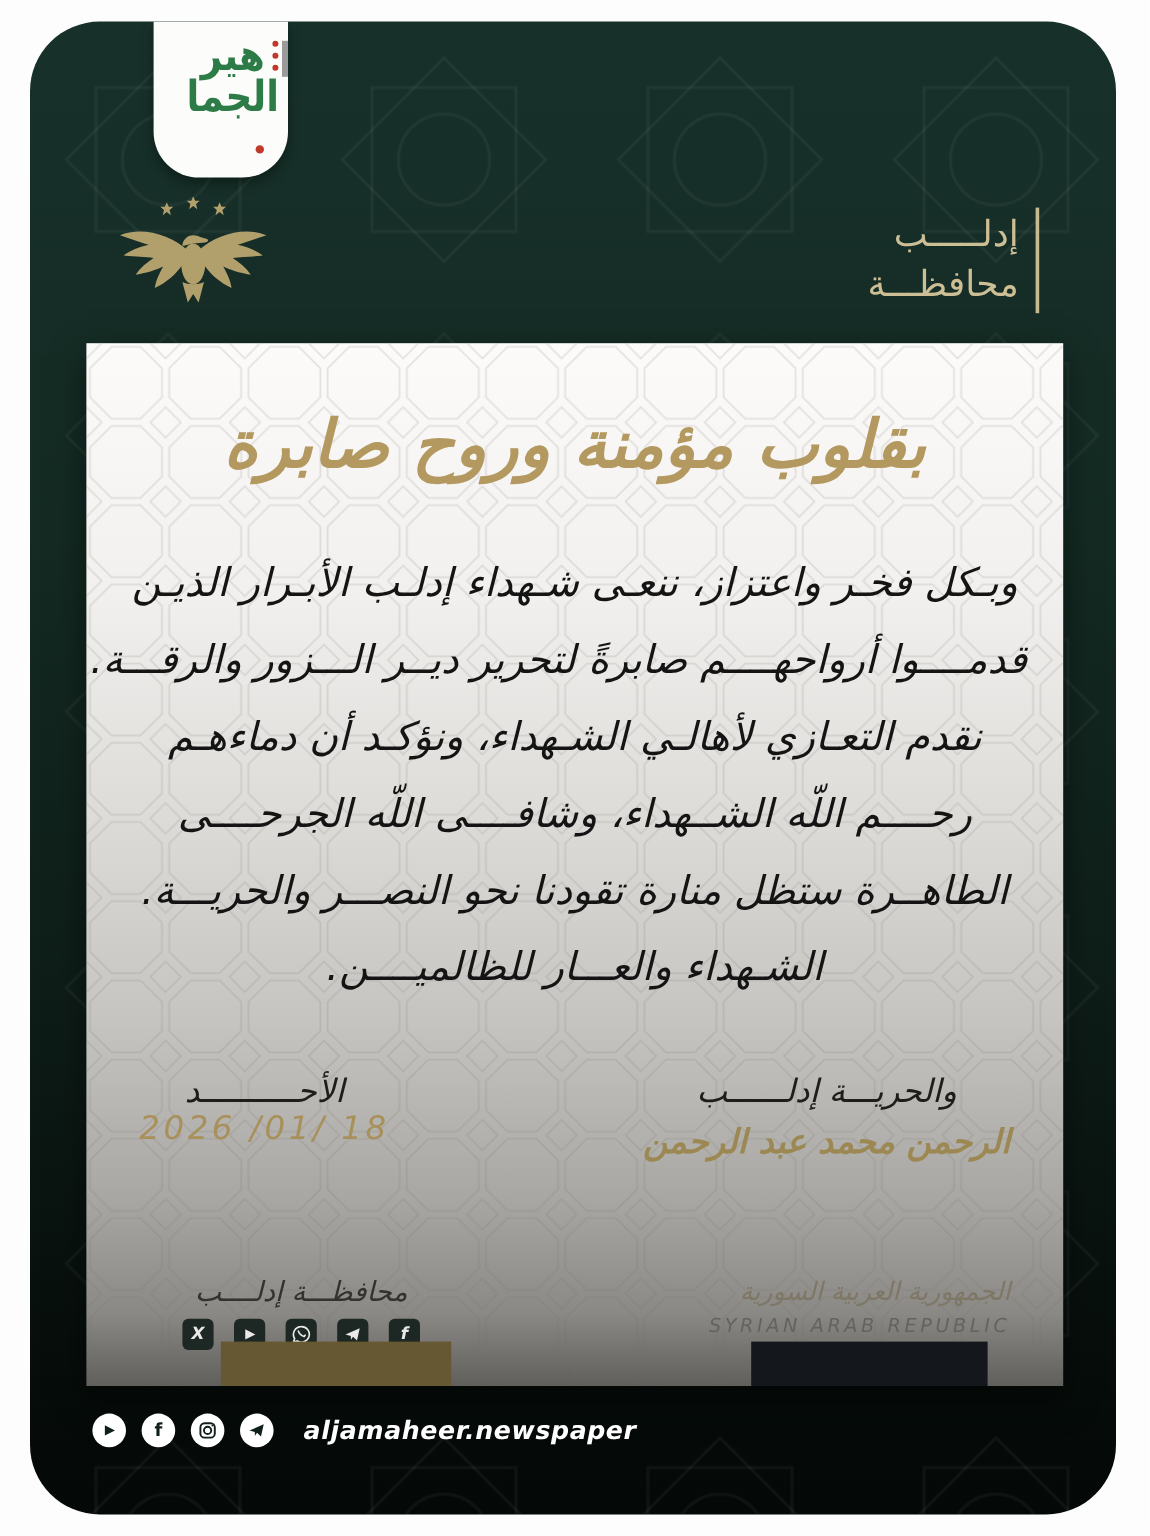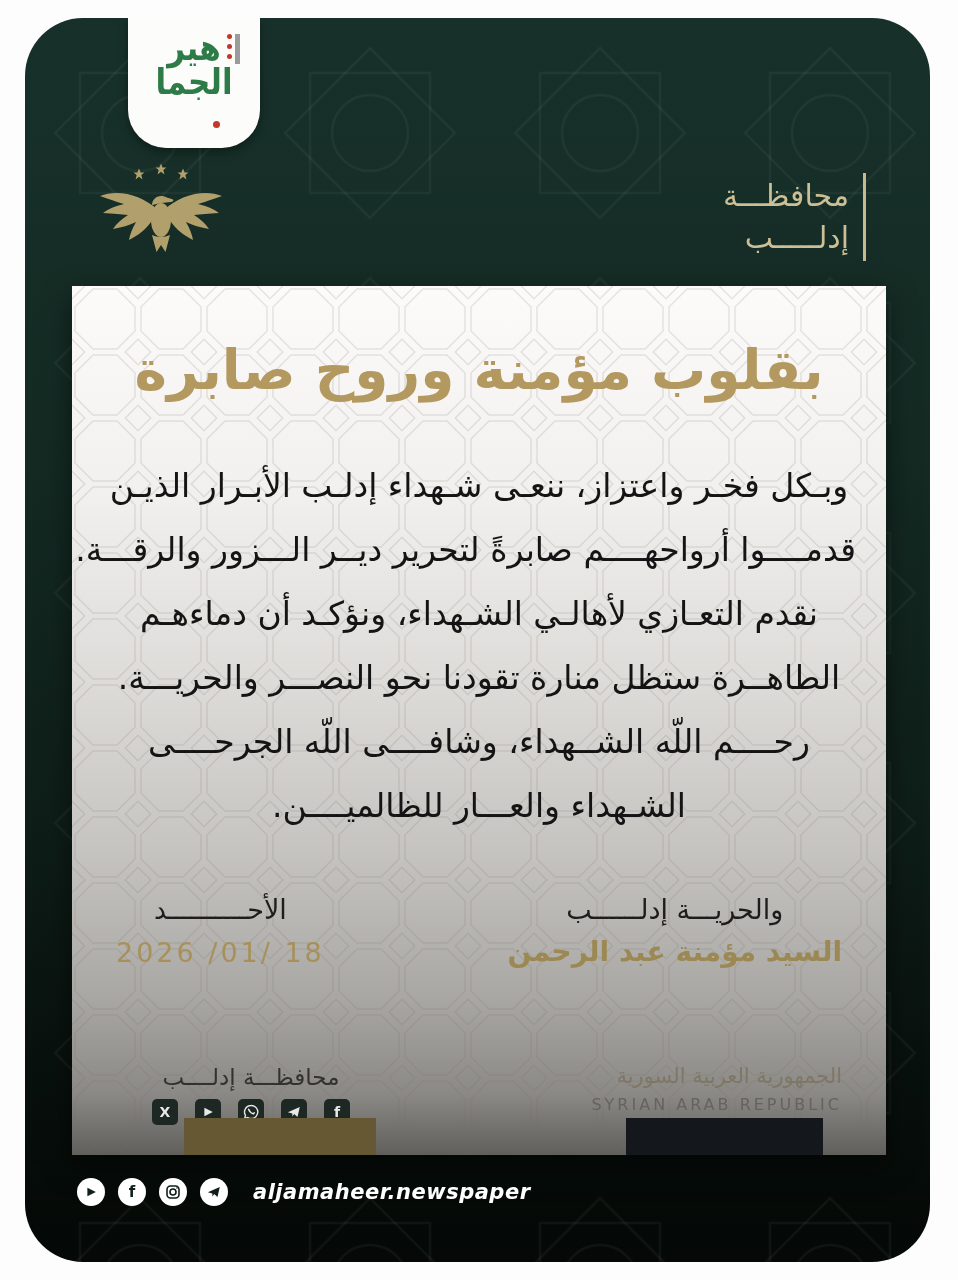--- a/index.html
+++ b/index.html
@@ -11,21 +11,21 @@
   .green-panel {
     position:absolute; left:25px; top:18px; width:905px; height:1244px;
     border-radius:58px;
     background:linear-gradient(180deg,#17312a 0%, #142a23 35%, #0e1d18 65%, #070e0b 88%, #040806 100%);
     overflow:hidden;
   }
   .panel-pattern { position:absolute; left:0; top:0; width:905px; height:1244px; pointer-events:none; }
 
   
   .logo-tab {
-    position:absolute; left:103px; top:0; width:132px; height:130px;
+    position:absolute; left:103px; top:0; width:112px; height:130px;
     background:#fcfcfb; border-radius:0 0 38px 38px;
     box-shadow:0 4px 10px rgba(0,0,0,.35);
   }
   .logo-art { position:absolute; left:14px; top:12px; width:104px; height:104px; direction:rtl; }
   .logo-line { font-weight:bold; color:#2d7b46; font-size:31px; line-height:34px; text-align:center; transform:scaleY(1.15); letter-spacing:-1px; }
   .logo-bar  { position:absolute; right:6px; top:4px; width:5px; height:30px; background:#9b9b9b; }
   .logo-dot  { position:absolute; width:7px; height:7px; border-radius:50%; background:#c0392b; }
   .logo-dot.d1 { right:14px; top:4px;  width:5px; height:5px; }
   .logo-dot.d2 { right:14px; top:14px; width:5px; height:5px; }
   .logo-dot.d3 { right:14px; top:24px; width:5px; height:5px; }
@@ -38,39 +38,40 @@
   .gov-label { position:absolute; top:155px; right:64px; display:flex; align-items:center; gap:14px; }
   .gov-text  { text-align:right; direction:rtl; color:#cdbf95; font-size:30px; line-height:42px; letter-spacing:0; }
   .gov-line  { width:3px; height:88px; background:#c8ba90; }
 
   
   .card {
     position:absolute; left:47px; top:268px; width:814px; height:869px;
     background:linear-gradient(180deg,#fcfbfa 0%, #f1f0ee 24%, #dedcd9 45%, #c6c4c1 65%, #a9a7a3 82%, #8b8985 93%, #605f5c 100%);
     box-shadow:0 10px 26px rgba(0,0,0,.5);
     overflow:hidden;
+    font-style:italic;
   }
   .card-pattern { position:absolute; left:0; top:0; width:814px; height:869px; pointer-events:none; }
 
   .card-title {
     position:absolute; top:52px; left:0; width:100%;
     text-align:center; direction:rtl; white-space:nowrap;
     font-size:55px; font-weight:bold; color:#b3985f;
   }
   .card-body {
     position:absolute; top:168px; left:30px; right:30px;
     direction:rtl; text-align:center; color:#141414;
     font-size:33px; line-height:64px;
   }
   .card-body p { white-space:nowrap; }
 
   .meta { position:absolute; top:608px; left:44px; right:44px; display:flex; justify-content:space-between; }
   .meta-col { text-align:center; direction:rtl; }
   .meta-day   { font-size:27px; color:#1e1d1b; white-space:nowrap; }
-  .meta-date  { margin-top:12px; font-size:27px; color:#a8905a; letter-spacing:3px; direction:ltr; }
+  .meta-date  { margin-top:0; font-size:27px; color:#a8905a; letter-spacing:3px; direction:ltr; }
   .meta-role  { font-size:27px; color:#1e1d1b; white-space:nowrap; }
   .meta-name  { margin-top:10px; font-size:28px; font-weight:bold; color:#9c8852; white-space:nowrap; }
 
   .cfoot { position:absolute; top:778px; left:44px; right:44px; display:flex; justify-content:space-between; }
   .cfoot-left  { width:270px; text-align:center; }
   .cfoot-label { direction:rtl; font-size:23px; color:#33322f; white-space:nowrap; }
   .sq-icons { margin-top:9px; display:flex; justify-content:center; gap:17px; }
   .sq {
     width:26px; height:26px; border-radius:5px; background:#1d2723; color:#e8e8e6;
     display:flex; align-items:center; justify-content:center; font-size:14px; font-weight:bold;
@@ -137,22 +138,22 @@
         <ellipse cx="64" cy="56" rx="10" ry="17"></ellipse>
 
         <path d="M64 32 c-5 0 -9 4 -9 9 l9 -2 10 -1 c3 -.5 3 -2.4 .8 -3 l-5 -1.6 c-1.8 -.8 -3.4 -1.4 -5.8 -1.4 z"></path>
 
         <path d="M55 71 l4.5 17 l4.5 -7 l4.5 7 l4.5 -17 c-5 2.5 -13 2.5 -18 0 z"></path>
       </g>
     </svg>
 
     <div class="gov-label">
       <div class="gov-text">
+        <div>إدلـــــب</div>
         <div>محافظـــة</div>
-        <div>إدلـــــب</div>
       </div>
       <div class="gov-line"></div>
     </div>
 
     <div class="card">
       <svg class="card-pattern" xmlns="http://www.w3.org/2000/svg">
         <defs>
           <pattern id="cp" width="66" height="66" patternUnits="userSpaceOnUse">
             <g fill="none" stroke="#6f6d66" stroke-opacity="0.16" stroke-width="1.5">
               <path d="M21 3 L45 3 L63 21 L63 45 L45 63 L21 63 L3 45 L3 21 Z"></path>
@@ -165,33 +166,33 @@
         </defs>
         <rect width="814" height="869" fill="url(#cp)"></rect>
       </svg>
 
       <h1 class="card-title">بقلوب مؤمنة وروح صابرة</h1>
 
       <div class="card-body">
         <p>وبـكل فخـر واعتزاز، ننعـى شـهداء إدلـب الأبـرار الذيـن</p>
         <p>قدمــــوا أرواحهــــم صابرةً لتحرير ديــر الـــزور والرقـــة.</p>
         <p>نقدم التعـازي لأهالـي الشـهداء، ونؤكـد أن دماءهـم</p>
+        <p>رحــــم اللّه الشــهداء، وشافــــى اللّه الجرحــــى</p>
         <p>الطاهــرة ستظل منارة تقودنا نحو النصـــر والحريـــة.</p>
-        <p>رحــــم اللّه الشــهداء، وشافــــى اللّه الجرحــــى</p>
         <p>الشـهداء والعـــار للظالميــــن.</p>
       </div>
 
       <div class="meta">
         <div class="meta-col">
           <div class="meta-day">الأحــــــــــد</div>
           <div class="meta-date">2026 /01/ 18</div>
         </div>
         <div class="meta-col">
           <div class="meta-role">والحريـــة إدلــــــب</div>
-          <div class="meta-name">السيد مؤمنة عبد الرحمن</div>
+          <div class="meta-name">الرحمن محمد عبد الرحمن</div>
         </div>
       </div>
 
       <div class="cfoot">
         <div class="cfoot-left">
           <div class="cfoot-label">محافظـــة إدلــــب</div>
           <div class="sq-icons">
             <span class="sq">X</span>
             <span class="sq">
               <svg width="12" height="12" viewBox="0 0 10 10">

